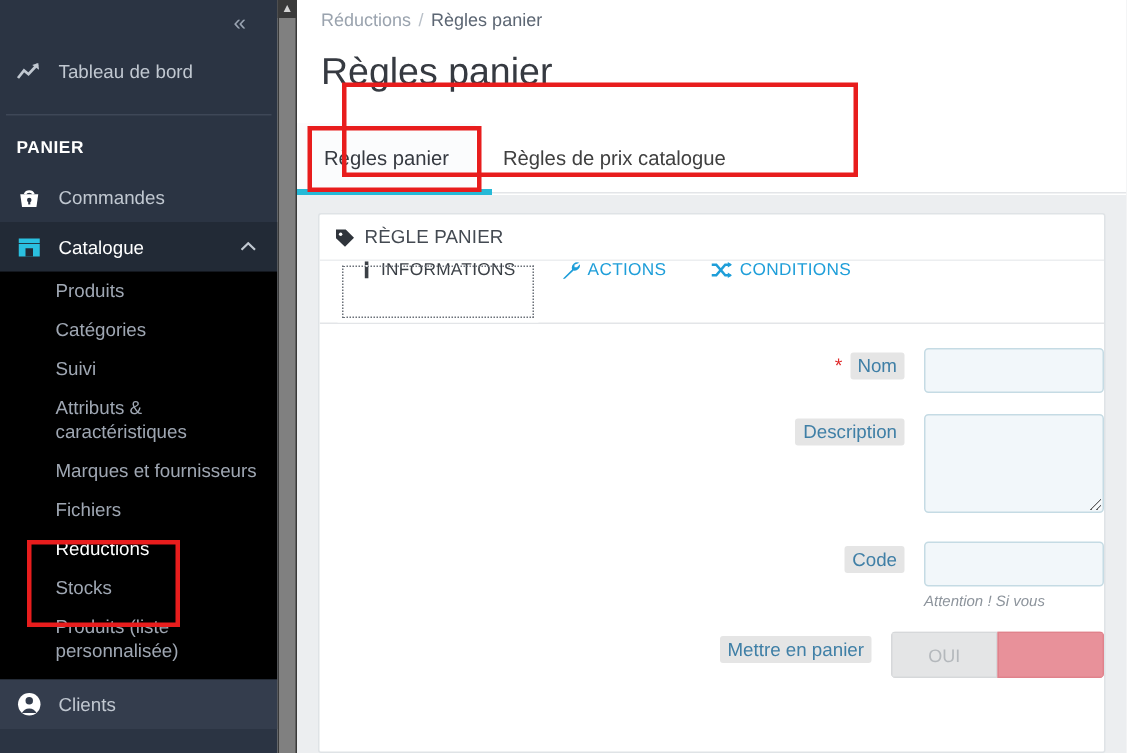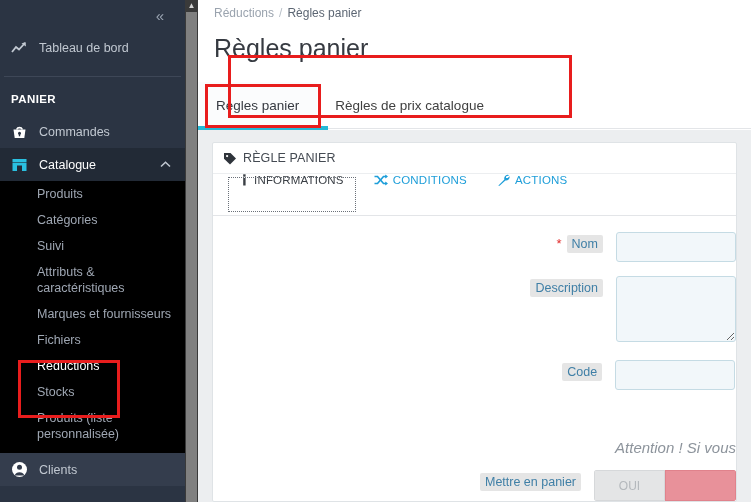--- a/index.html
+++ b/index.html
@@ -206,25 +206,24 @@
   }
   .fctrl { padding-left: 13px; }
   .inp {
     width: 120px; height: 30px;
     background: #f2f7fa;
     border: 1px solid #c5dbe4;
     border-radius: 3px;
   }
   .inp.ta { height: 66px; }
   .helptxt {
-    font-size: 15px; color: #8d949c;
+    font-size: 10px; color: #8d949c;
     font-style: italic;
     padding-top: 5px;
     white-space: nowrap;
-    margin-top: 44px;
   }
   .toggle {
     display: flex; height: 31px;
     border-radius: 3px; overflow: hidden;
   }
   .tg-seg {
     display: flex; align-items: center; justify-content: center;
     font-size: 12px;
     width: 71px;
     background: #e4e5e6;
@@ -365,37 +364,37 @@
             <span class="i-ico">
               <svg width="9" height="12" viewBox="0 0 9 12">
                 <rect x="3.2" y="0.3" width="2.4" height="2.4" fill="#3a3f45"></rect>
                 <rect x="3.2" y="3.9" width="2.4" height="7.6" fill="#3a3f45"></rect>
               </svg>
             </span>
             <span>INFORMATIONS</span>
           </div>
           <div class="itab">
             <span class="i-ico">
+              <svg width="13" height="12" viewBox="0 0 13 12">
+                <path d="M12.3 1.2 A3.6 3.6 0 0 0 7.4 5.6 L1.2 11.8 L2.6 11.8 L8.4 6.4 A3.6 3.6 0 0 0 12.6 2.2 L10.7 4.1 L9 4.1 L9 2.5 Z" fill="#1e9ed9"></path>
+              </svg>
+            </span>
+            <span>ACTIONS</span>
+          </div>
+          <div class="itab">
+            <span class="i-ico">
               <svg width="14" height="12" viewBox="0 0 14 12">
                 <path d="M0.5 2.5 H3.5 L9.5 9.5 H13" fill="none" stroke="#1e9ed9" stroke-width="1.7"></path>
                 <path d="M0.5 9.5 H3.5 L9.5 2.5 H13" fill="none" stroke="#1e9ed9" stroke-width="1.7"></path>
                 <polygon points="11.2,0.6 14,2.5 11.2,4.4" fill="#1e9ed9"></polygon>
                 <polygon points="11.2,7.6 14,9.5 11.2,11.4" fill="#1e9ed9"></polygon>
               </svg>
             </span>
             <span>CONDITIONS</span>
           </div>
-          <div class="itab">
-            <span class="i-ico">
-              <svg width="13" height="12" viewBox="0 0 13 12">
-                <path d="M12.3 1.2 A3.6 3.6 0 0 0 7.4 5.6 L1.2 11.8 L2.6 11.8 L8.4 6.4 A3.6 3.6 0 0 0 12.6 2.2 L10.7 4.1 L9 4.1 L9 2.5 Z" fill="#1e9ed9"></path>
-              </svg>
-            </span>
-            <span>ACTIONS</span>
-          </div>
         </div>
 
         <div class="form">
 
           <div class="frow">
             <div class="flabel-wrap">
               <span class="req">*</span>
               <span class="flabel">Nom</span>
             </div>
             <div class="fctrl">

